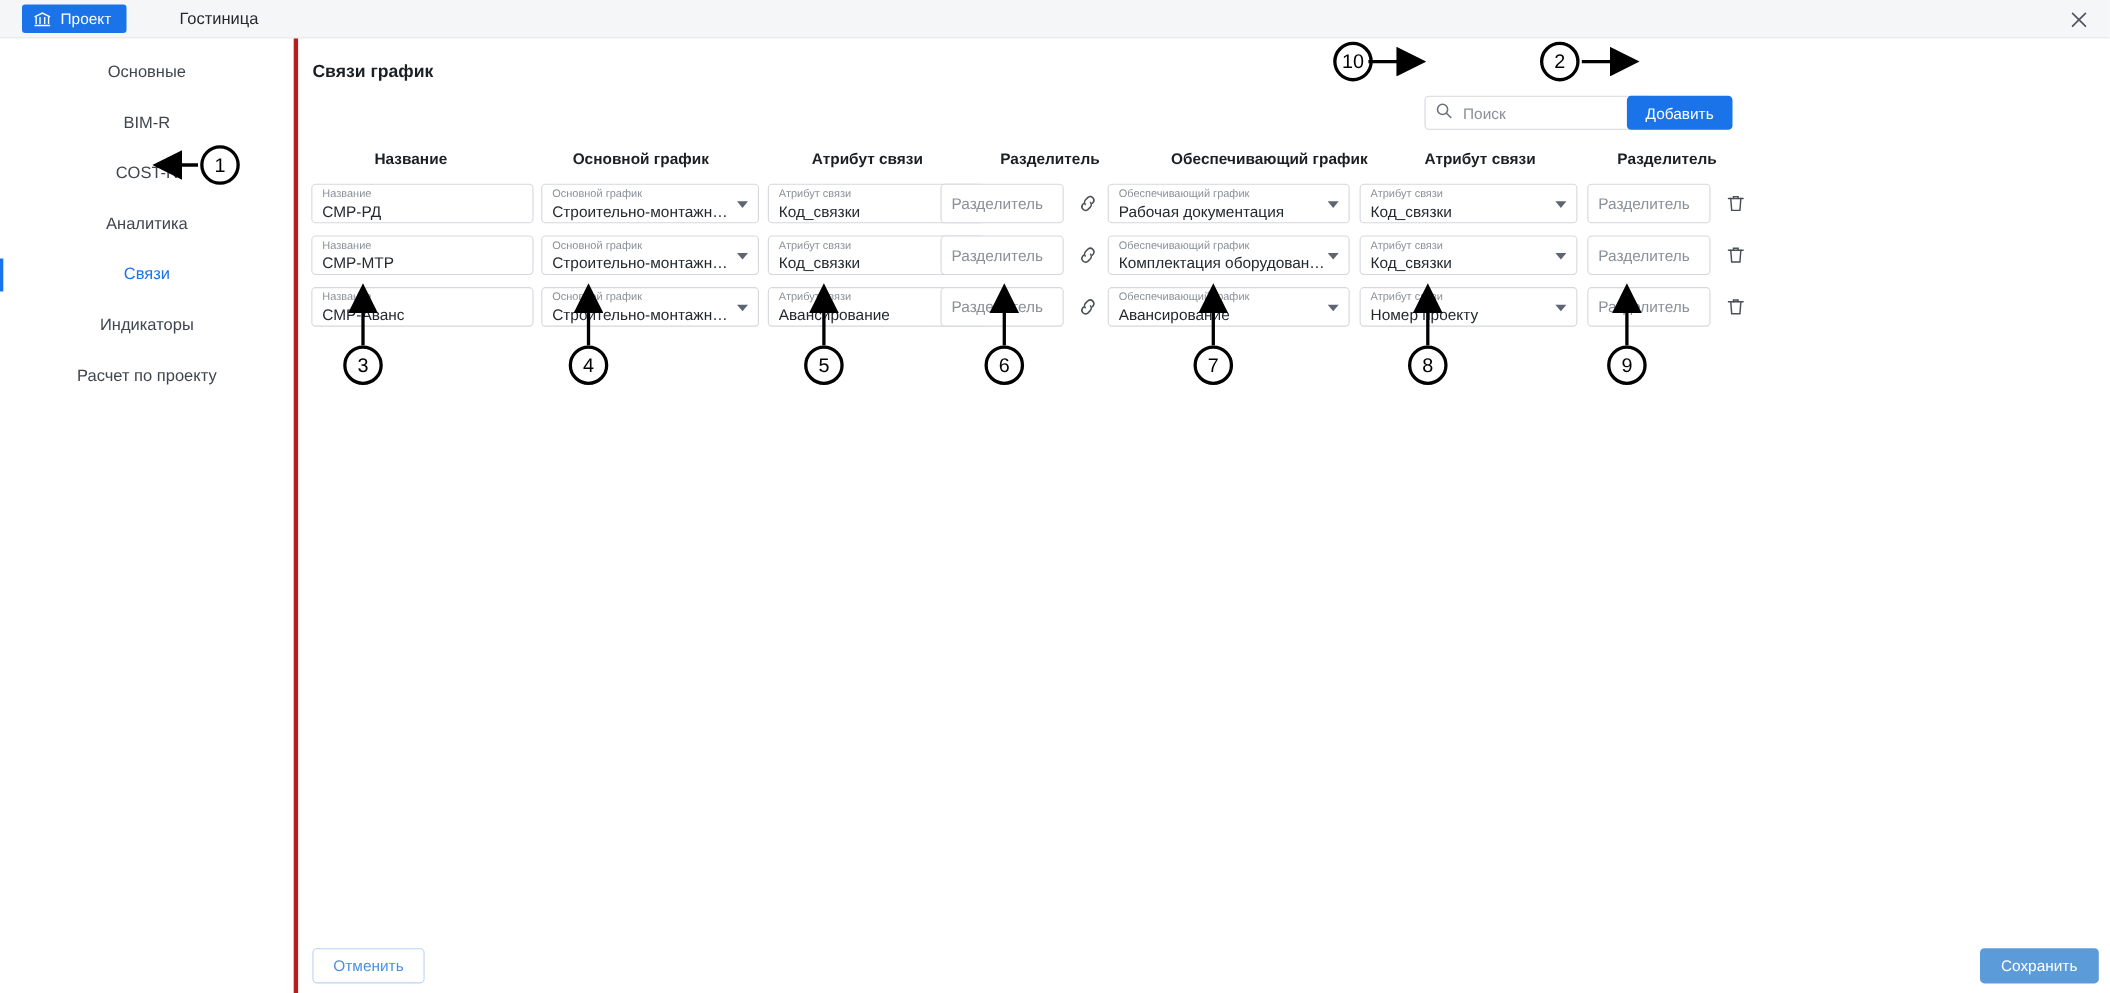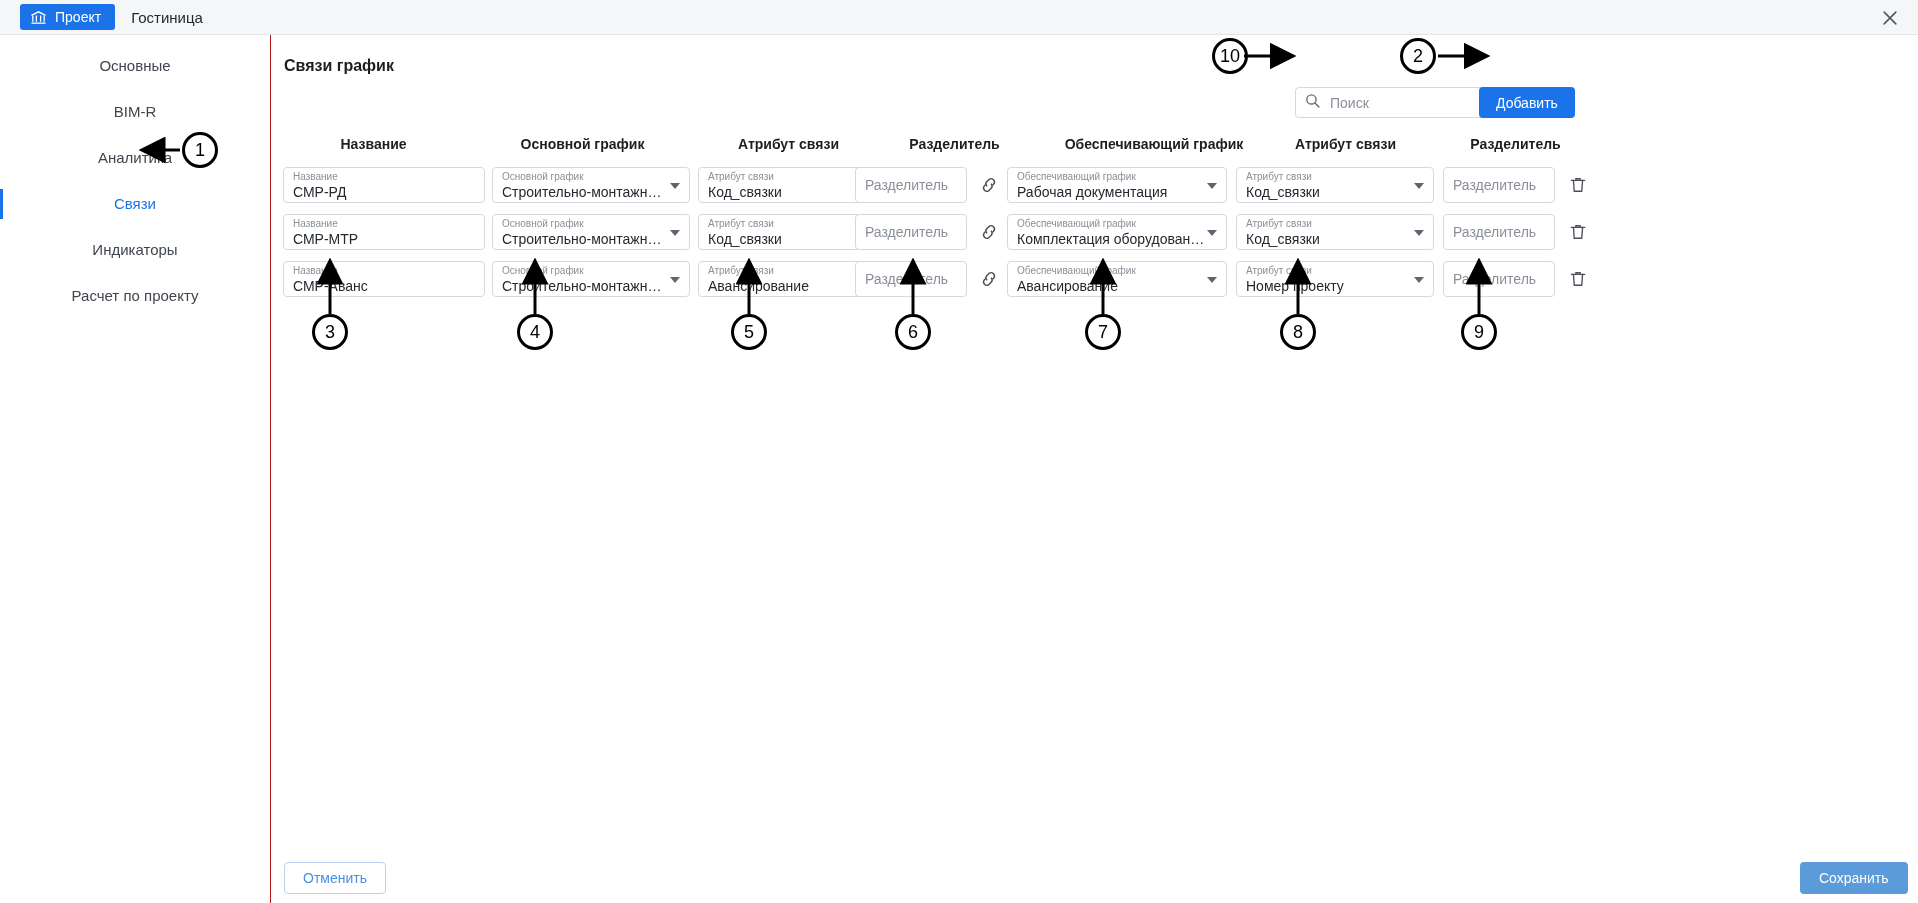--- a/index.html
+++ b/index.html
@@ -9,40 +9,40 @@
     background: #ffffff;
     font-family: "Liberation Sans", sans-serif;
     overflow: hidden;
   }
   #app { position: relative; width: 1918px; height: 903px; background: #fff; }
 
   
   .topbar {
     position: absolute; left: 0; top: 0; width: 1918px; height: 35px;
     background: #f5f6f8; border-bottom: 1px solid #e2e4e8;
-    display: flex; align-items: center;
+    display: flex; align-items: center; gap: 32px;
   }
   .proj-chip {
     display: flex; align-items: center; gap: 8px;
     background: #1a73e8; color: #fff;
     height: 26px; padding: 0 14px 0 10px;
     border-radius: 3px; margin-left: 20px;
     font-size: 14px;
   }
   .bank-icon { width: 17px; height: 17px; display: block; }
   .proj-name { margin-left: 16px; font-size: 15px; color: #24292e; }
   .close-x {
     position: absolute; right: 18px; top: 8px;
     width: 20px; height: 20px; cursor: pointer;
   }
 
   
   .sidebar {
     position: absolute; left: 0; top: 35px; width: 271px; height: 868px;
-    background: #fff; border-right: 1px solid #b91c1c;
+    background: #fff; border-right: 4px solid #b91c1c;
   }
   .side-item {
     position: relative;
     height: 33px; line-height: 33px;
     text-align: center;
     font-size: 15px; color: #40464f;
     cursor: pointer;
   }
   .side-item.active { color: #1a73e8; }
   .side-item.active::before {
@@ -186,20 +186,23 @@
 
   <div class="sidebar">
     <div class="side-list">
       <div class="side-item">
         <span>Основные</span>
       </div>
       <div class="side-item">
         <span>BIM-R</span>
       </div>
       <div class="side-item">
+        <span>COST-R</span>
+      </div>
+      <div class="side-item">
         <span>Аналитика</span>
       </div>
       <div class="side-item active">
         <span>Связи</span>
       </div>
       <div class="side-item">
         <span>Индикаторы</span>
       </div>
       <div class="side-item">
         <span>Расчет по проекту</span>

